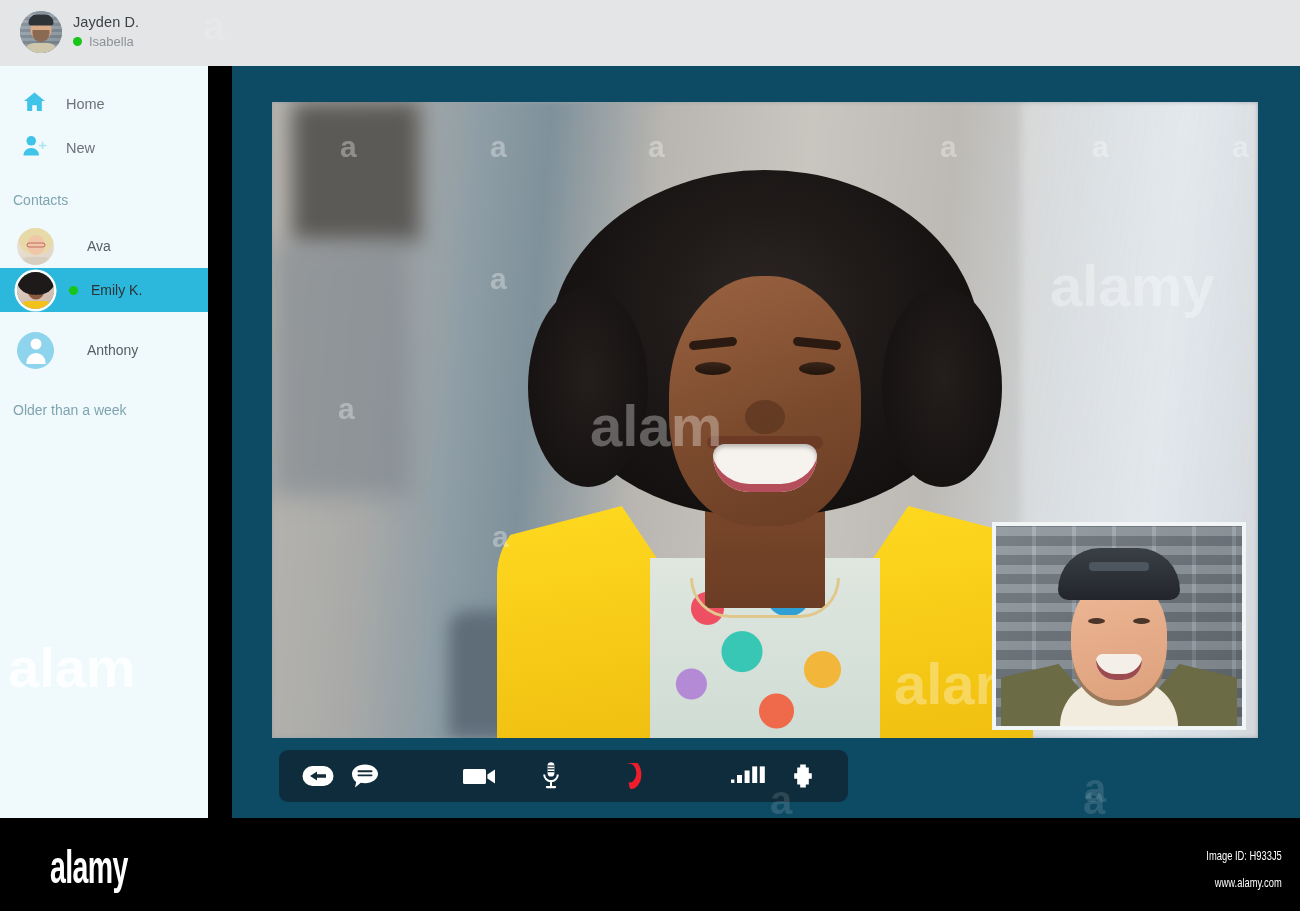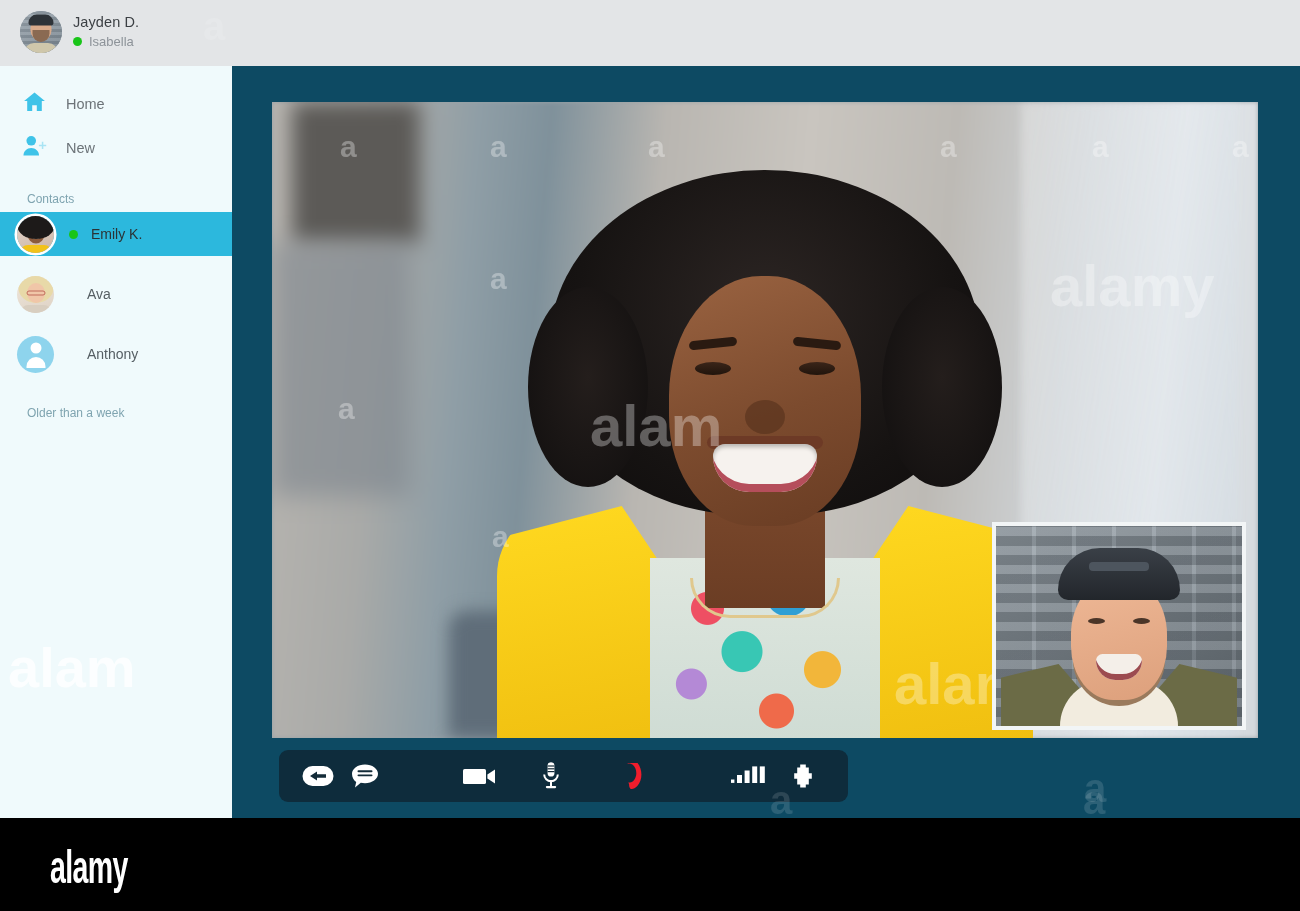--- a/index.html
+++ b/index.html
@@ -90,34 +90,34 @@
     border: none; outline: none; background: transparent;
     font-family: "Liberation Sans", sans-serif;
     font-size: 12.5px; color: #9aa0a6;
     width: 200px; margin-left: 22px;
   }
   .search-input::placeholder { color: #a7adb2; }
 
   
   .sidebar {
     position: absolute; left: 0; top: 66px;
-    width: 232px; height: 752px;
+    width: 208px; height: 752px;
     background: #f0fafc;
   }
   .nav-item {
     display: flex; align-items: center;
     height: 44px; padding-left: 22px; gap: 19px;
     cursor: pointer;
   }
   .nav-item:first-child { margin-top: 16px; }
   .nav-label { font-size: 14.5px; color: #6c7378; }
 
   .section-label {
-    font-size: 12px; color: #7fa4b0;
-    padding-left: 27px; margin-top: 22px; margin-bottom: 6px;
+    font-size: 14px; color: #7fa4b0;
+    padding-left: 13px; margin-top: 22px; margin-bottom: 6px;
   }
   .section-label.older { margin-top: 30px; }
 
   .contact {
     display: flex; align-items: center;
     height: 44px; padding-left: 17px; gap: 13px;
     cursor: pointer; position: relative;
   }
   .contact.selected { background: #2cb8dd; }
   .contact.selected .c-name { color: #2b3336; }
@@ -500,39 +500,39 @@
           <circle cx="9.6" cy="6.6" r="5.0" fill="#3fc3e8"></circle>
           <path d="M1.5 22c0-4.6 3.6-8.0 8.1-8.0s8.1 3.4 8.1 8.0z" fill="#3fc3e8"></path>
           <path d="M20.6 7.6h1.6v3.0h3.0v1.6h-3.0v3.0h-1.6v-3.0h-3.0v-1.6h3.0z" fill="#a9e4f4"></path>
         </svg>
       </span>
       <span class="nav-label">New</span>
     </div>
 
     <div class="section-label">Contacts</div>
 
+    <div class="contact spaced">
+      <div class="c-avatar av-ava">
+        <div class="shirt"></div>
+        <div class="hair"></div>
+        <div class="face"></div>
+        <div class="glasses"></div>
+      </div>
+      <span class="c-name" style="margin-left:20px">Ava</span>
+    </div>
+
     <div class="contact selected">
       <div class="c-avatar ring av-emily">
         <div class="shirt"></div>
         <div class="face"></div>
         <div class="smile"></div>
         <div class="hair"></div>
       </div>
       <span class="c-dot"></span>
       <span class="c-name">Emily K.</span>
-    </div>
-
-    <div class="contact spaced">
-      <div class="c-avatar av-ava">
-        <div class="shirt"></div>
-        <div class="hair"></div>
-        <div class="face"></div>
-        <div class="glasses"></div>
-      </div>
-      <span class="c-name" style="margin-left:20px">Ava</span>
     </div>
 
     <div class="contact spaced">
       <div class="c-avatar av-placeholder">
         <div class="p-head"></div>
         <div class="p-body"></div>
       </div>
       <span class="c-name" style="margin-left:20px">Anthony</span>
     </div>
 
@@ -659,15 +659,19 @@
         <path d="M10.2 1.6h5.6v3.0h3.0v5.6h3.0v5.6h-3.0v5.6h-3.0v3.0h-5.6v-3.0h-3.0v-5.6h-3.0v-5.6h3.0v-5.6h3.0z" fill="#ffffff"></path>
       </svg>
     </div>
   </div>
   <div class="wm wm-dark" style="left:770px; top:778px; font-size:40px;">a</div>
   <div class="wm wm-dark" style="left:1083px; top:778px; font-size:40px;">a</div>
 
   <div class="strip-top"></div>
   <div class="footer">
     <div class="footer-logo">alamy</div>
+    <div class="footer-meta">
+      <div>Image ID: H933J5</div>
+      <div>www.alamy.com</div>
+    </div>
   </div>
 
 </div>
 
 </body></html>

